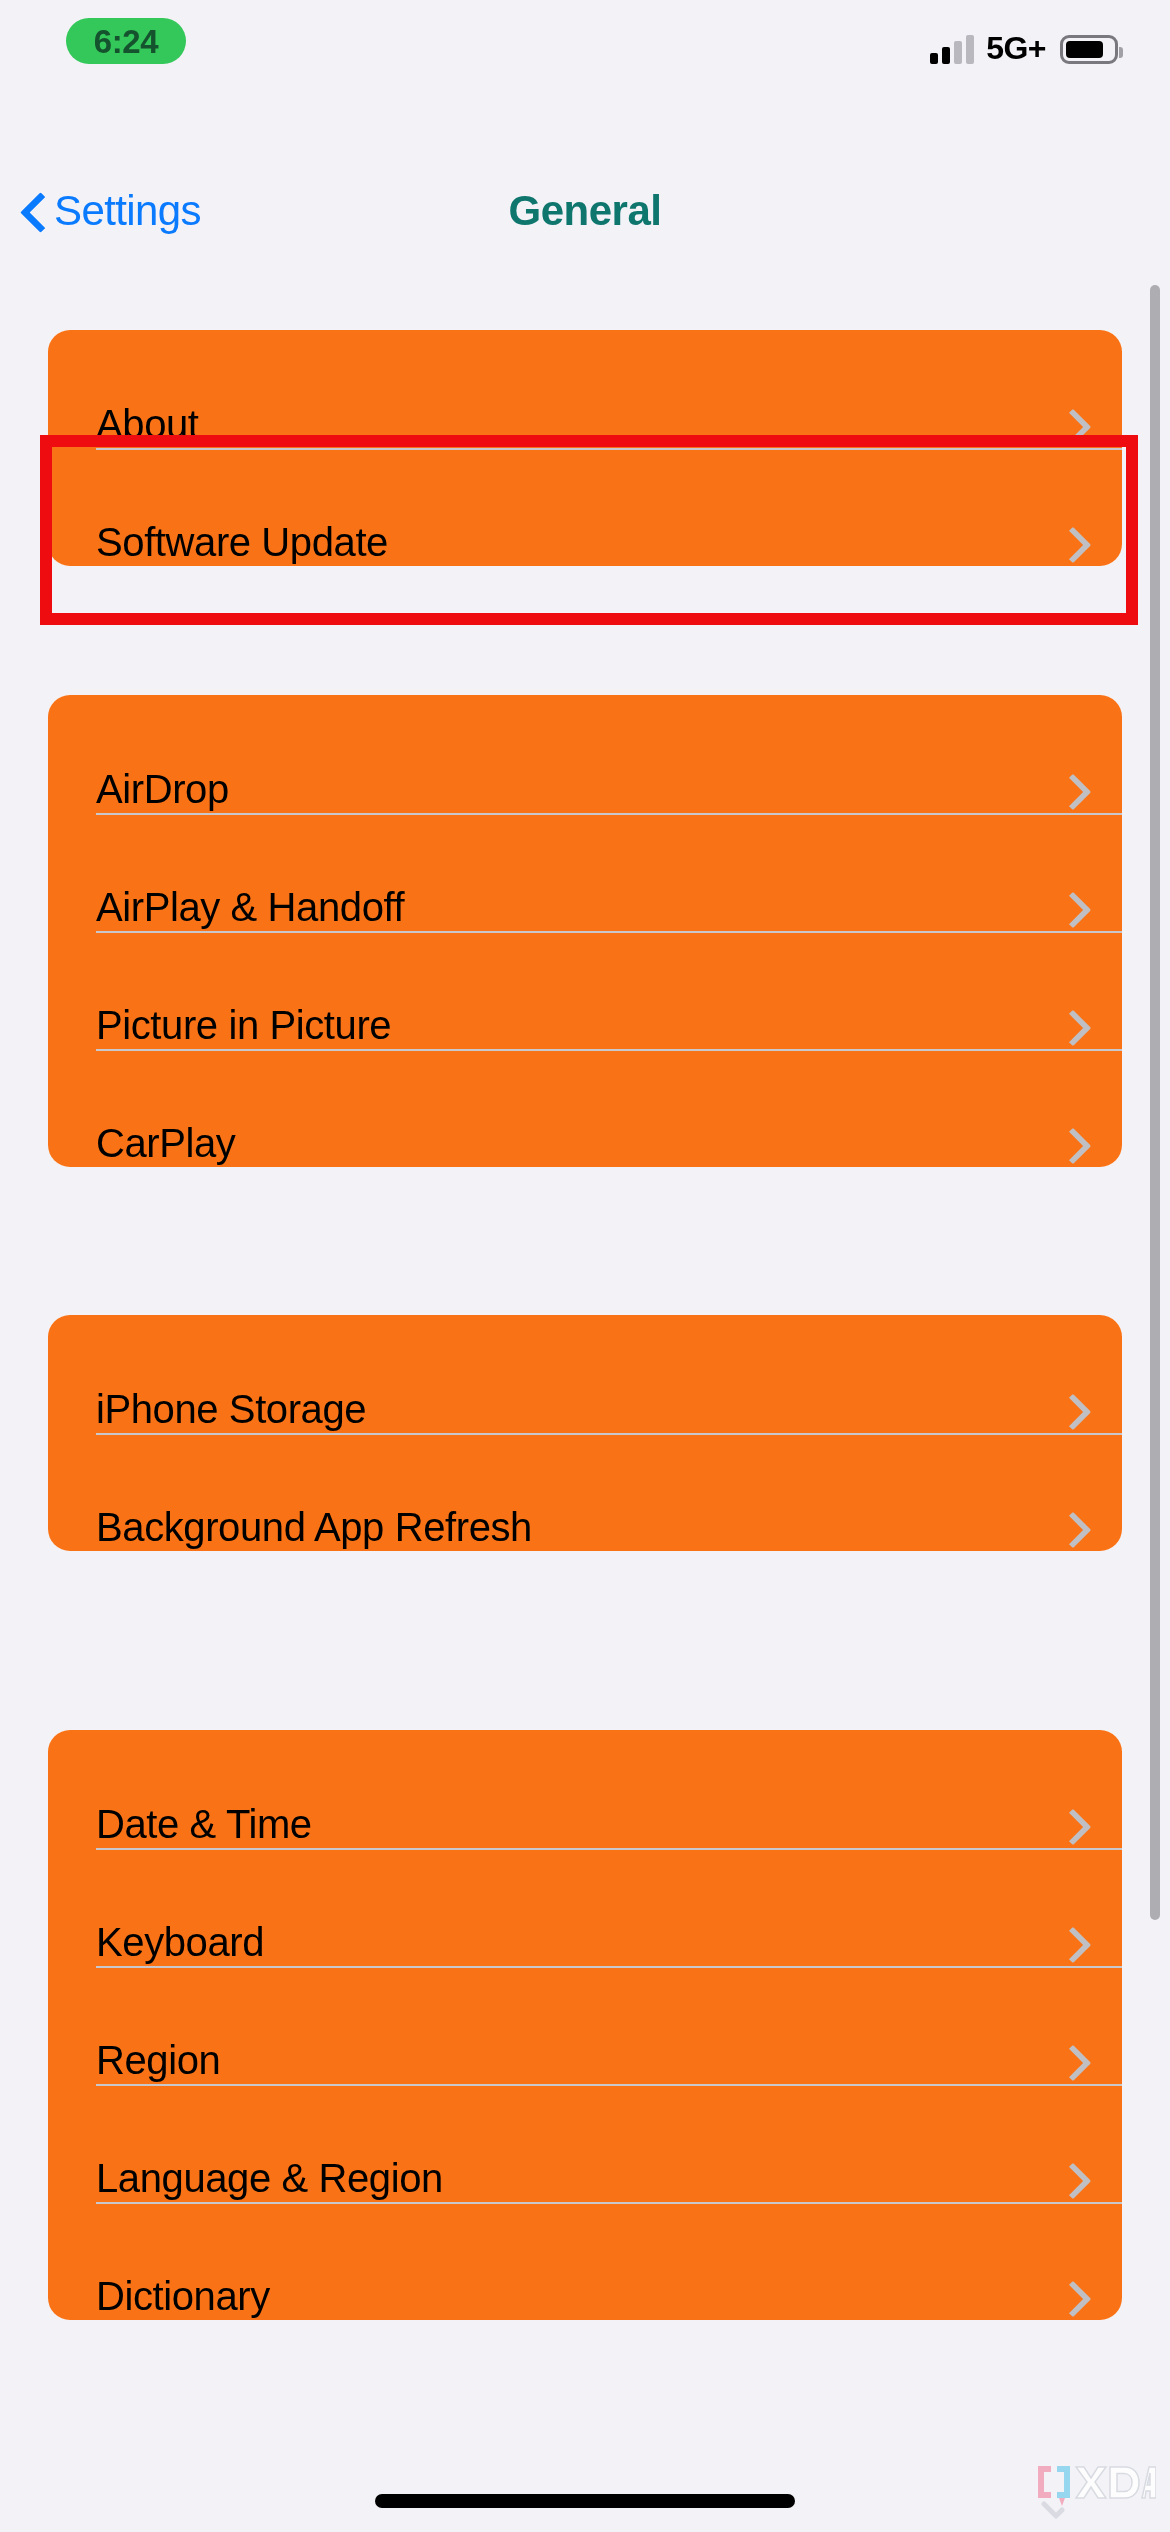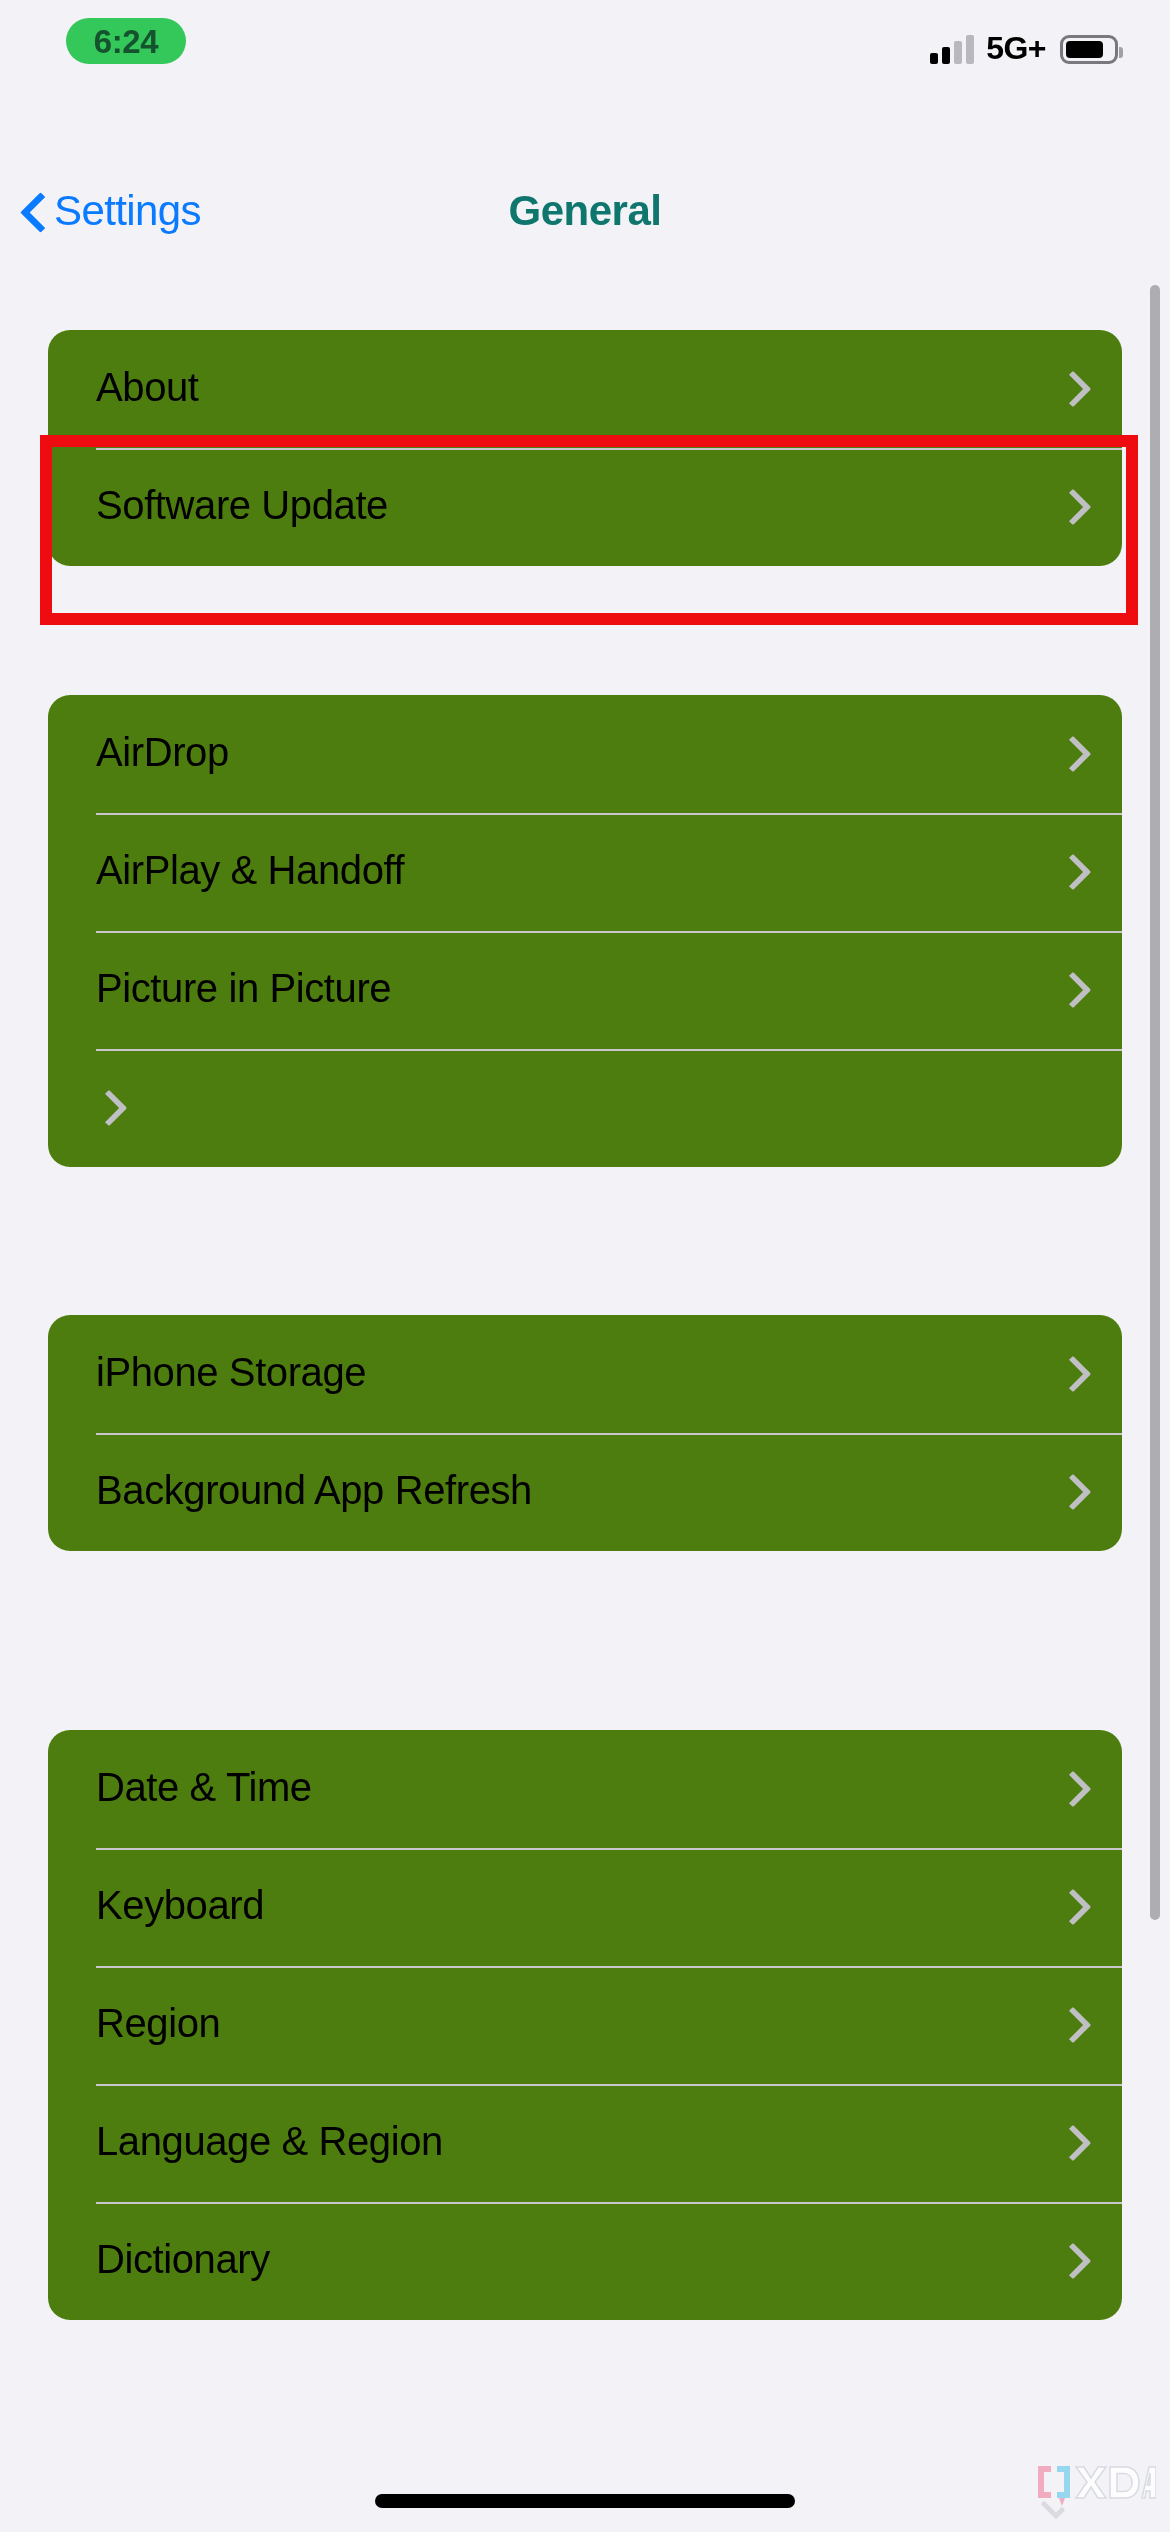--- a/index.html
+++ b/index.html
@@ -169,24 +169,24 @@
     left: 48px;
     width: 1074px;
     background: #FFFFFF;
     border-radius: 22px;
     overflow: hidden;
   }
   .row {
     position: relative;
     height: 118px;
     display: flex;
-    align-items: center;
+    align-items: flex-end;
     padding: 0 40px 4px 48px;
     box-sizing: border-box;
-    background: #4d7c0f;
+    background: #f97316;
     cursor: pointer;
   }
   .row-label {
     font-size: 40px;
     color: #000000;
     letter-spacing: -0.4px;
     flex: 1;
     line-height: 1;
   }
   .row .divider {
@@ -322,20 +322,21 @@
         <div class="row-label">AirPlay &amp; Handoff</div>
         <span class="chevron-right"></span>
       </div>
       <div class="row">
         <div class="divider"></div>
         <div class="row-label">Picture in Picture</div>
         <span class="chevron-right"></span>
       </div>
       <div class="row">
         <div class="divider"></div>
+        <div class="row-label">CarPlay</div>
         <span class="chevron-right"></span>
       </div>
     </div>
   <div class="group" id="group-2">
       <div class="row">
         <div class="row-label">iPhone Storage</div>
         <span class="chevron-right"></span>
       </div>
       <div class="row">
         <div class="divider"></div>

